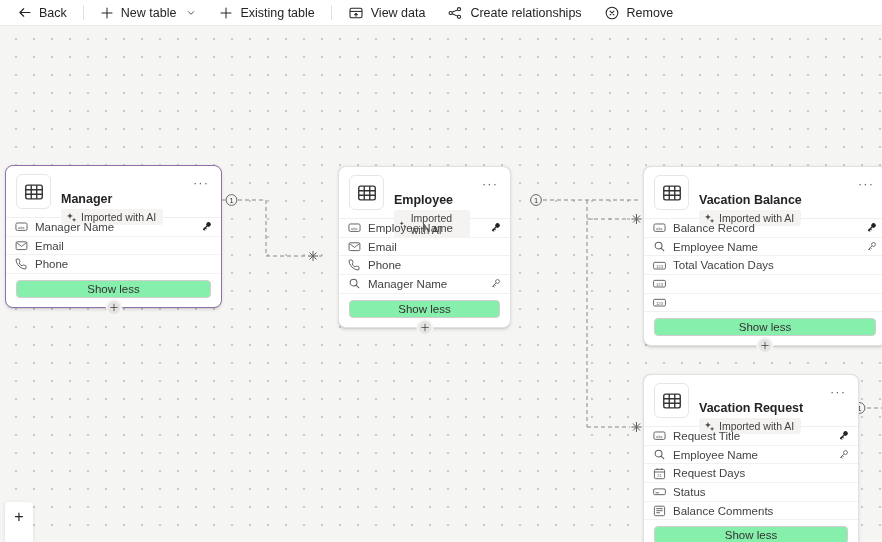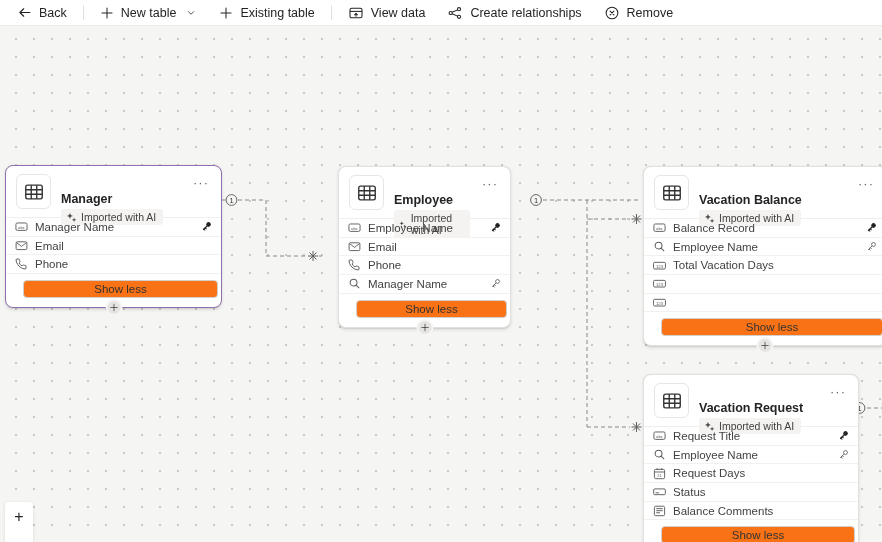--- a/index.html
+++ b/index.html
@@ -35,22 +35,22 @@
   .badge { display:inline-flex; align-items:center; gap:4px; background:#f5f3f1; border-radius:3px;
            padding:2px 7px 2px 5px; font-size:10.5px; color:#424242; margin-top:3px; }
   .more-btn { background:none; border:none; color:#616161; font-size:13px; letter-spacing:1px;
               cursor:pointer; line-height:10px; padding:4px 2px; font-family:inherit; }
   .rows { border-top:1px solid #f0eeec; }
   .field-row { display:flex; align-items:center; gap:7px; height:18.7px; padding:0 8px;
                border-bottom:1px solid #f3f1ef; cursor:default; }
   .f-label { flex:1; font-size:11.5px; color:#424242; white-space:nowrap; overflow:hidden; }
   .f-ico { display:flex; width:14px; justify-content:center; }
   .f-right { display:flex; width:14px; justify-content:center; }
-  .show-less { display:block; margin:6px 10px 9px 17px; width:calc(100% - 20px); height:18px;
-               background:#f97316; border:1px solid #d1cfcd; border-radius:4px; font-family:inherit;
+  .show-less { display:block; margin:6px 10px 9px 10px; width:calc(100% - 20px); height:18px;
+               background:#86efac; border:1px solid #d1cfcd; border-radius:4px; font-family:inherit;
                font-size:11.5px; color:#323130; cursor:pointer; }
   .add-field { position:absolute; left:50%; bottom:-9px; transform:translateX(-50%);
                width:17px; height:17px; border-radius:50%; background:#e6e4e2; border:2px solid #f5f5f4;
                display:flex; align-items:center; justify-content:center; cursor:pointer; padding:0; }
 
   #manager-card  { left:5px;   top:139px; width:217px; }
   #employee-card { left:338px; top:140px; width:173px; }
   #balance-card  { left:643px; top:140px; width:244px; }
   #request-card  { left:643px; top:348px; width:216px; }
 

